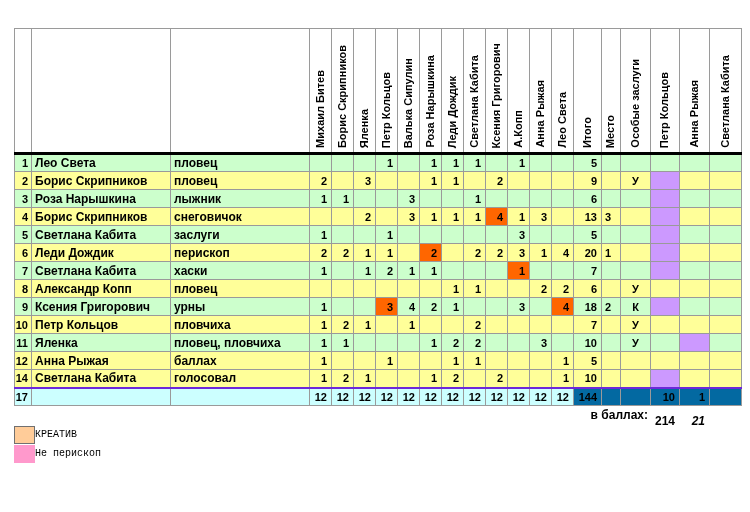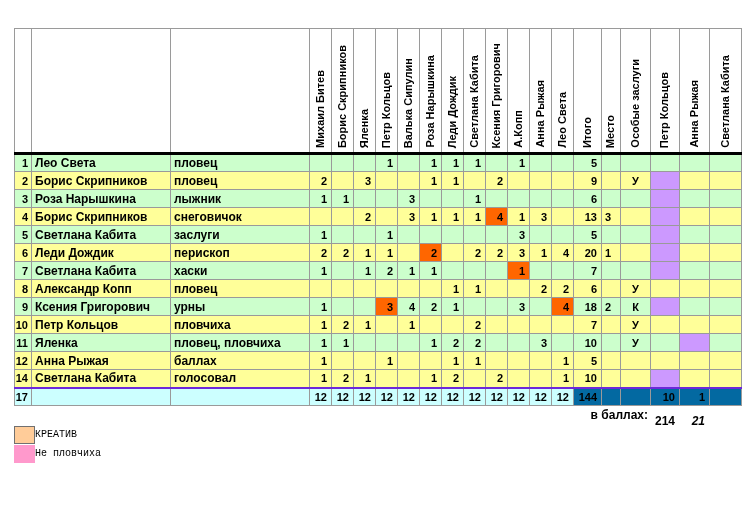--- a/index.html
+++ b/index.html
@@ -426,17 +426,17 @@
     <div class="footer-val fv2"></div>
   </div>
 
   <div class="legend">
     <div class="legend-item">
       <span class="swatch bordered" id="sw0" style="background: rgb(255, 204, 153);"></span>
       <span class="legend-label">КРЕАТИВ</span>
     </div>
     <div class="legend-item">
       <span class="swatch" id="sw1" style="background: rgb(255, 153, 204);"></span>
-      <span class="legend-label">Не пловчиха</span>
+      <span class="legend-label">Не перископ</span>
     </div>
   </div>
 
 </div>
 
 </body></html>

